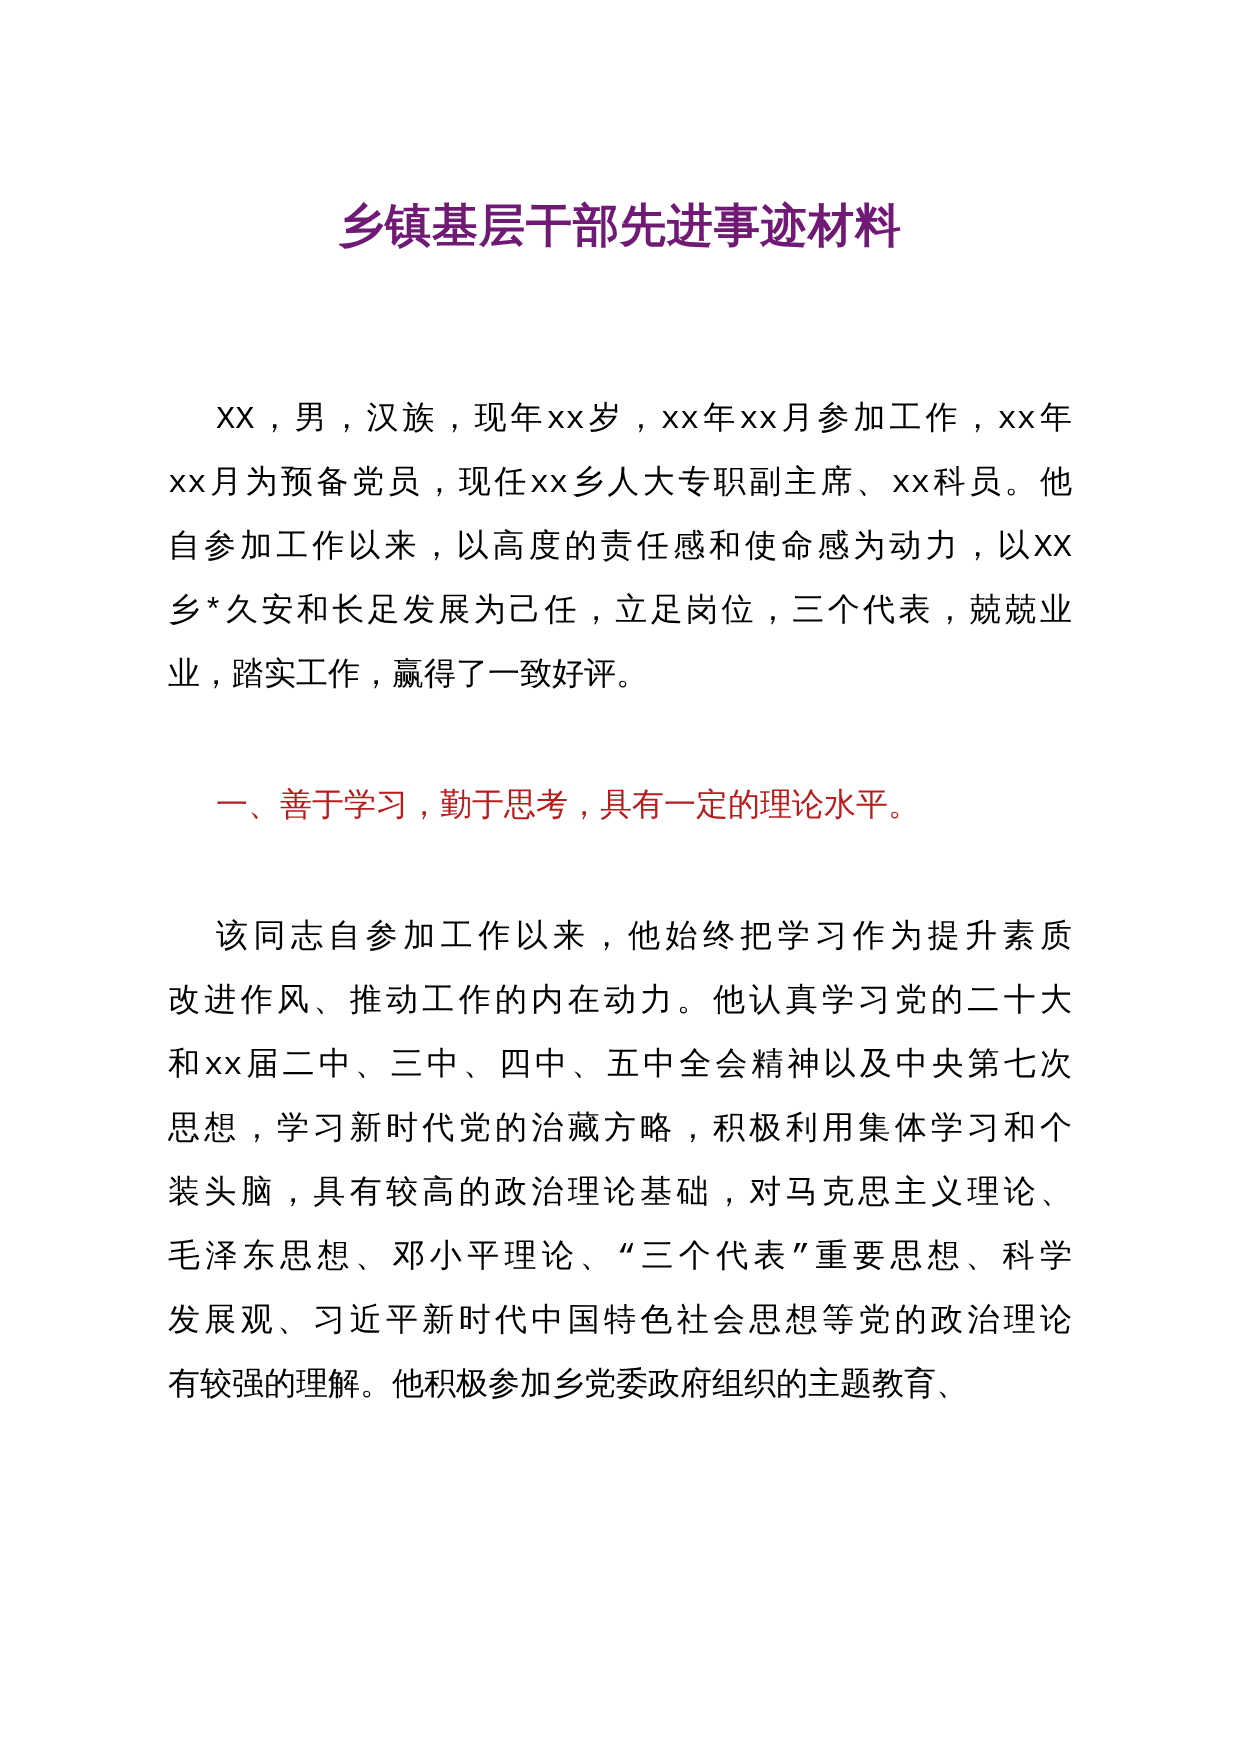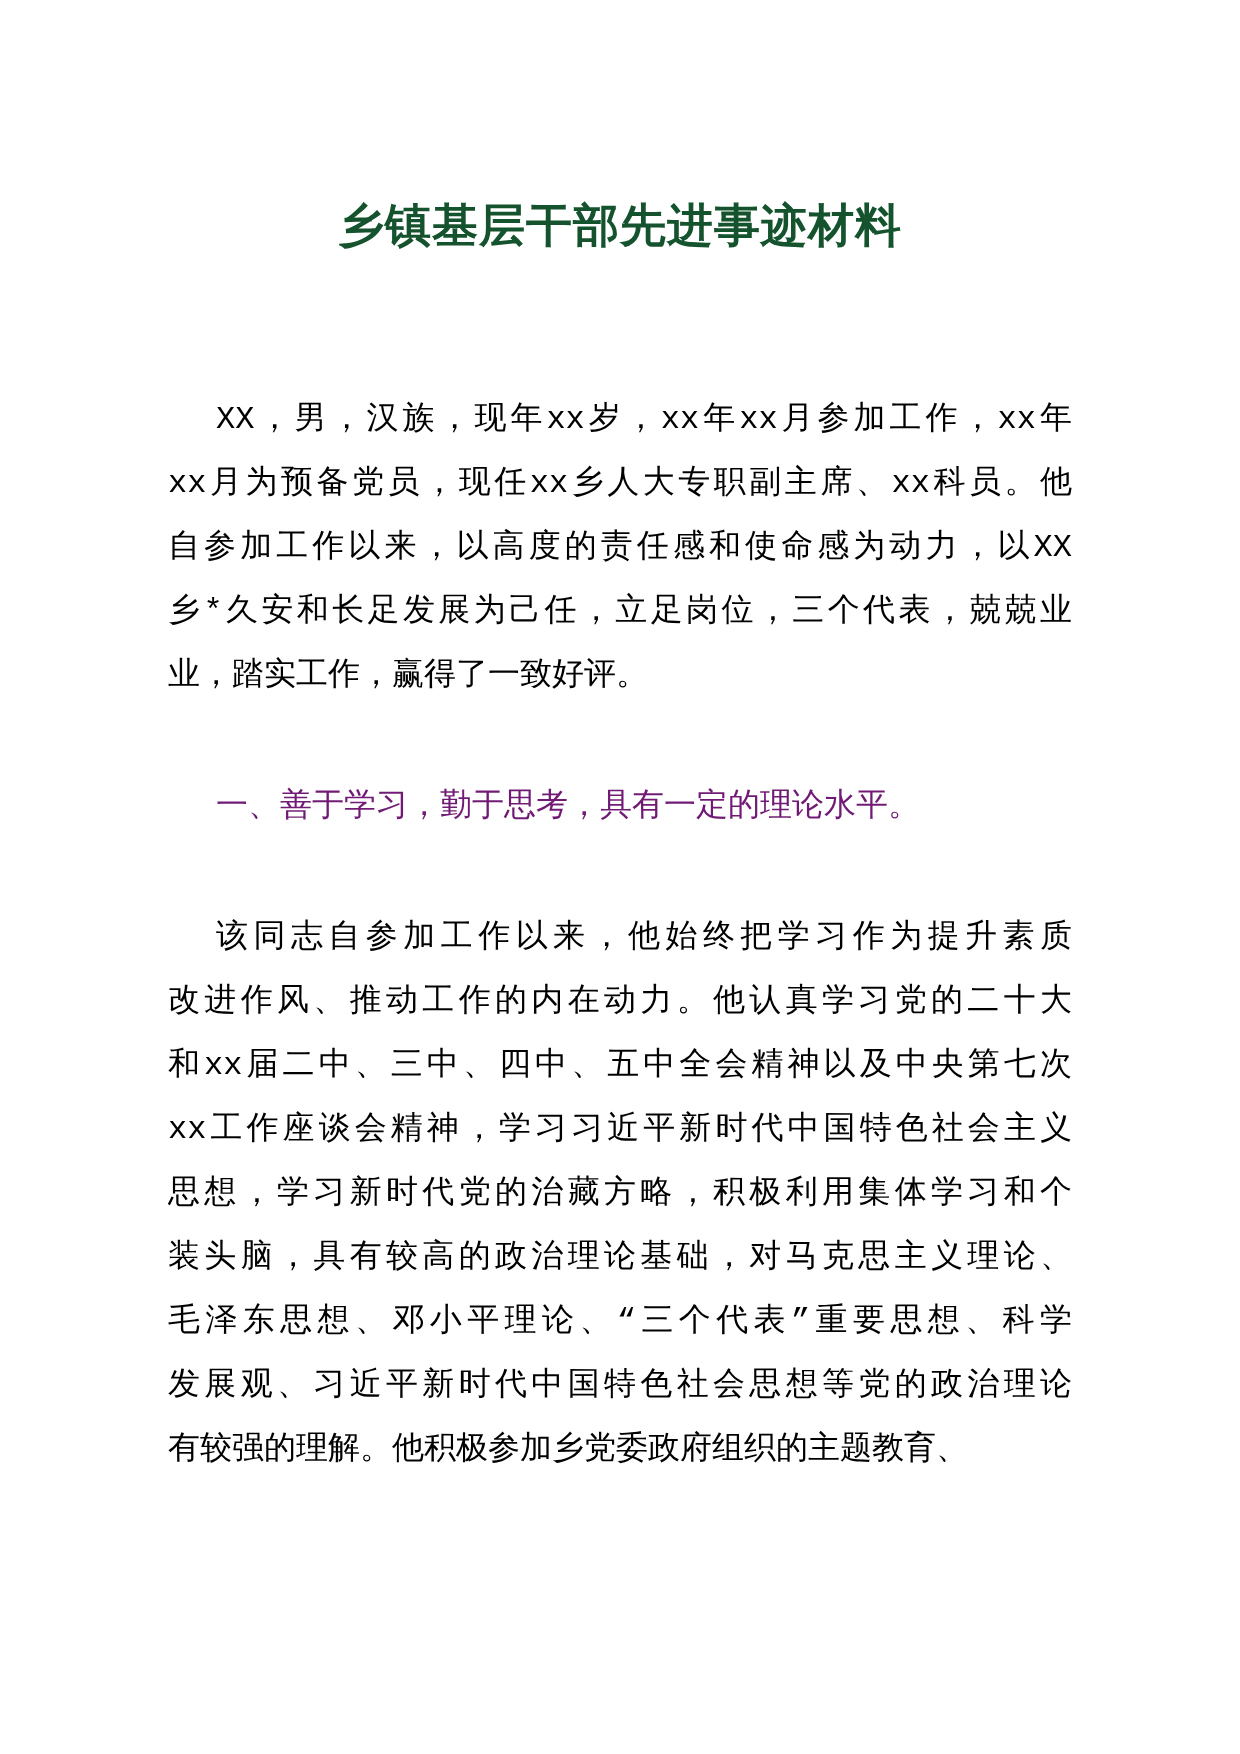--- a/index.html
+++ b/index.html
@@ -21,21 +21,21 @@
     margin: 0 168px;
     padding-top: 196px;
   }
   .doc-title {
     margin: 0 0 134px 0;
     font-size: 46px;
     line-height: 58px;
     font-weight: 900;
     text-align: center;
     letter-spacing: 1px;
-    color: #14532d;
+    color: #701a75;
   }
   .para {
     margin: 0;
     font-size: 32px;
     color: #000000;
   }
   .line {
     height: 64px;
     line-height: 64px;
     text-align: justify;
@@ -50,21 +50,21 @@
     text-align: center;
     text-align-last: left;
   }
   .section-heading {
     margin: 64px 0 0 0;
     font-size: 32px;
     font-weight: normal;
     height: 64px;
     line-height: 64px;
     padding-left: 48px;
-    color: #701a75;
+    color: #b91c1c;
   }
   .para.second {
     margin-top: 70px;
   }
 </style>
 </head>
 <body>
 
 <div class="page">
   <div class="content">
@@ -78,21 +78,20 @@
       <div class="line">乡*久安和长足发展为己任，立足岗位，三个代表，兢兢业</div>
       <div class="line last">业，踏实工作，赢得了一致好评。</div>
     </div>
 
     <h2 class="section-heading">一、善于学习，勤于思考，具有一定的理论水平。</h2>
 
     <div class="para second">
       <div class="line first">该同志自参加工作以来，他始终把学习作为提升素质</div>
       <div class="line">改进作风、推动工作的内在动力。他认真学习党的二十大</div>
       <div class="line">和xx届二中、三中、四中、五中全会精神以及中央第七次</div>
-      <div class="line">xx工作座谈会精神，学习习近平新时代中国特色社会主义</div>
       <div class="line">思想，学习新时代党的治藏方略，积极利用集体学习和个</div>
       <div class="line">装头脑，具有较高的政治理论基础，对马克思主义理论、</div>
       <div class="line">毛泽东思想、邓小平理论、“三个代表”重要思想、科学</div>
       <div class="line">发展观、习近平新时代中国特色社会思想等党的政治理论</div>
       <div class="line last">有较强的理解。他积极参加乡党委政府组织的主题教育、</div>
     </div>
 
   </div>
 </div>
 

